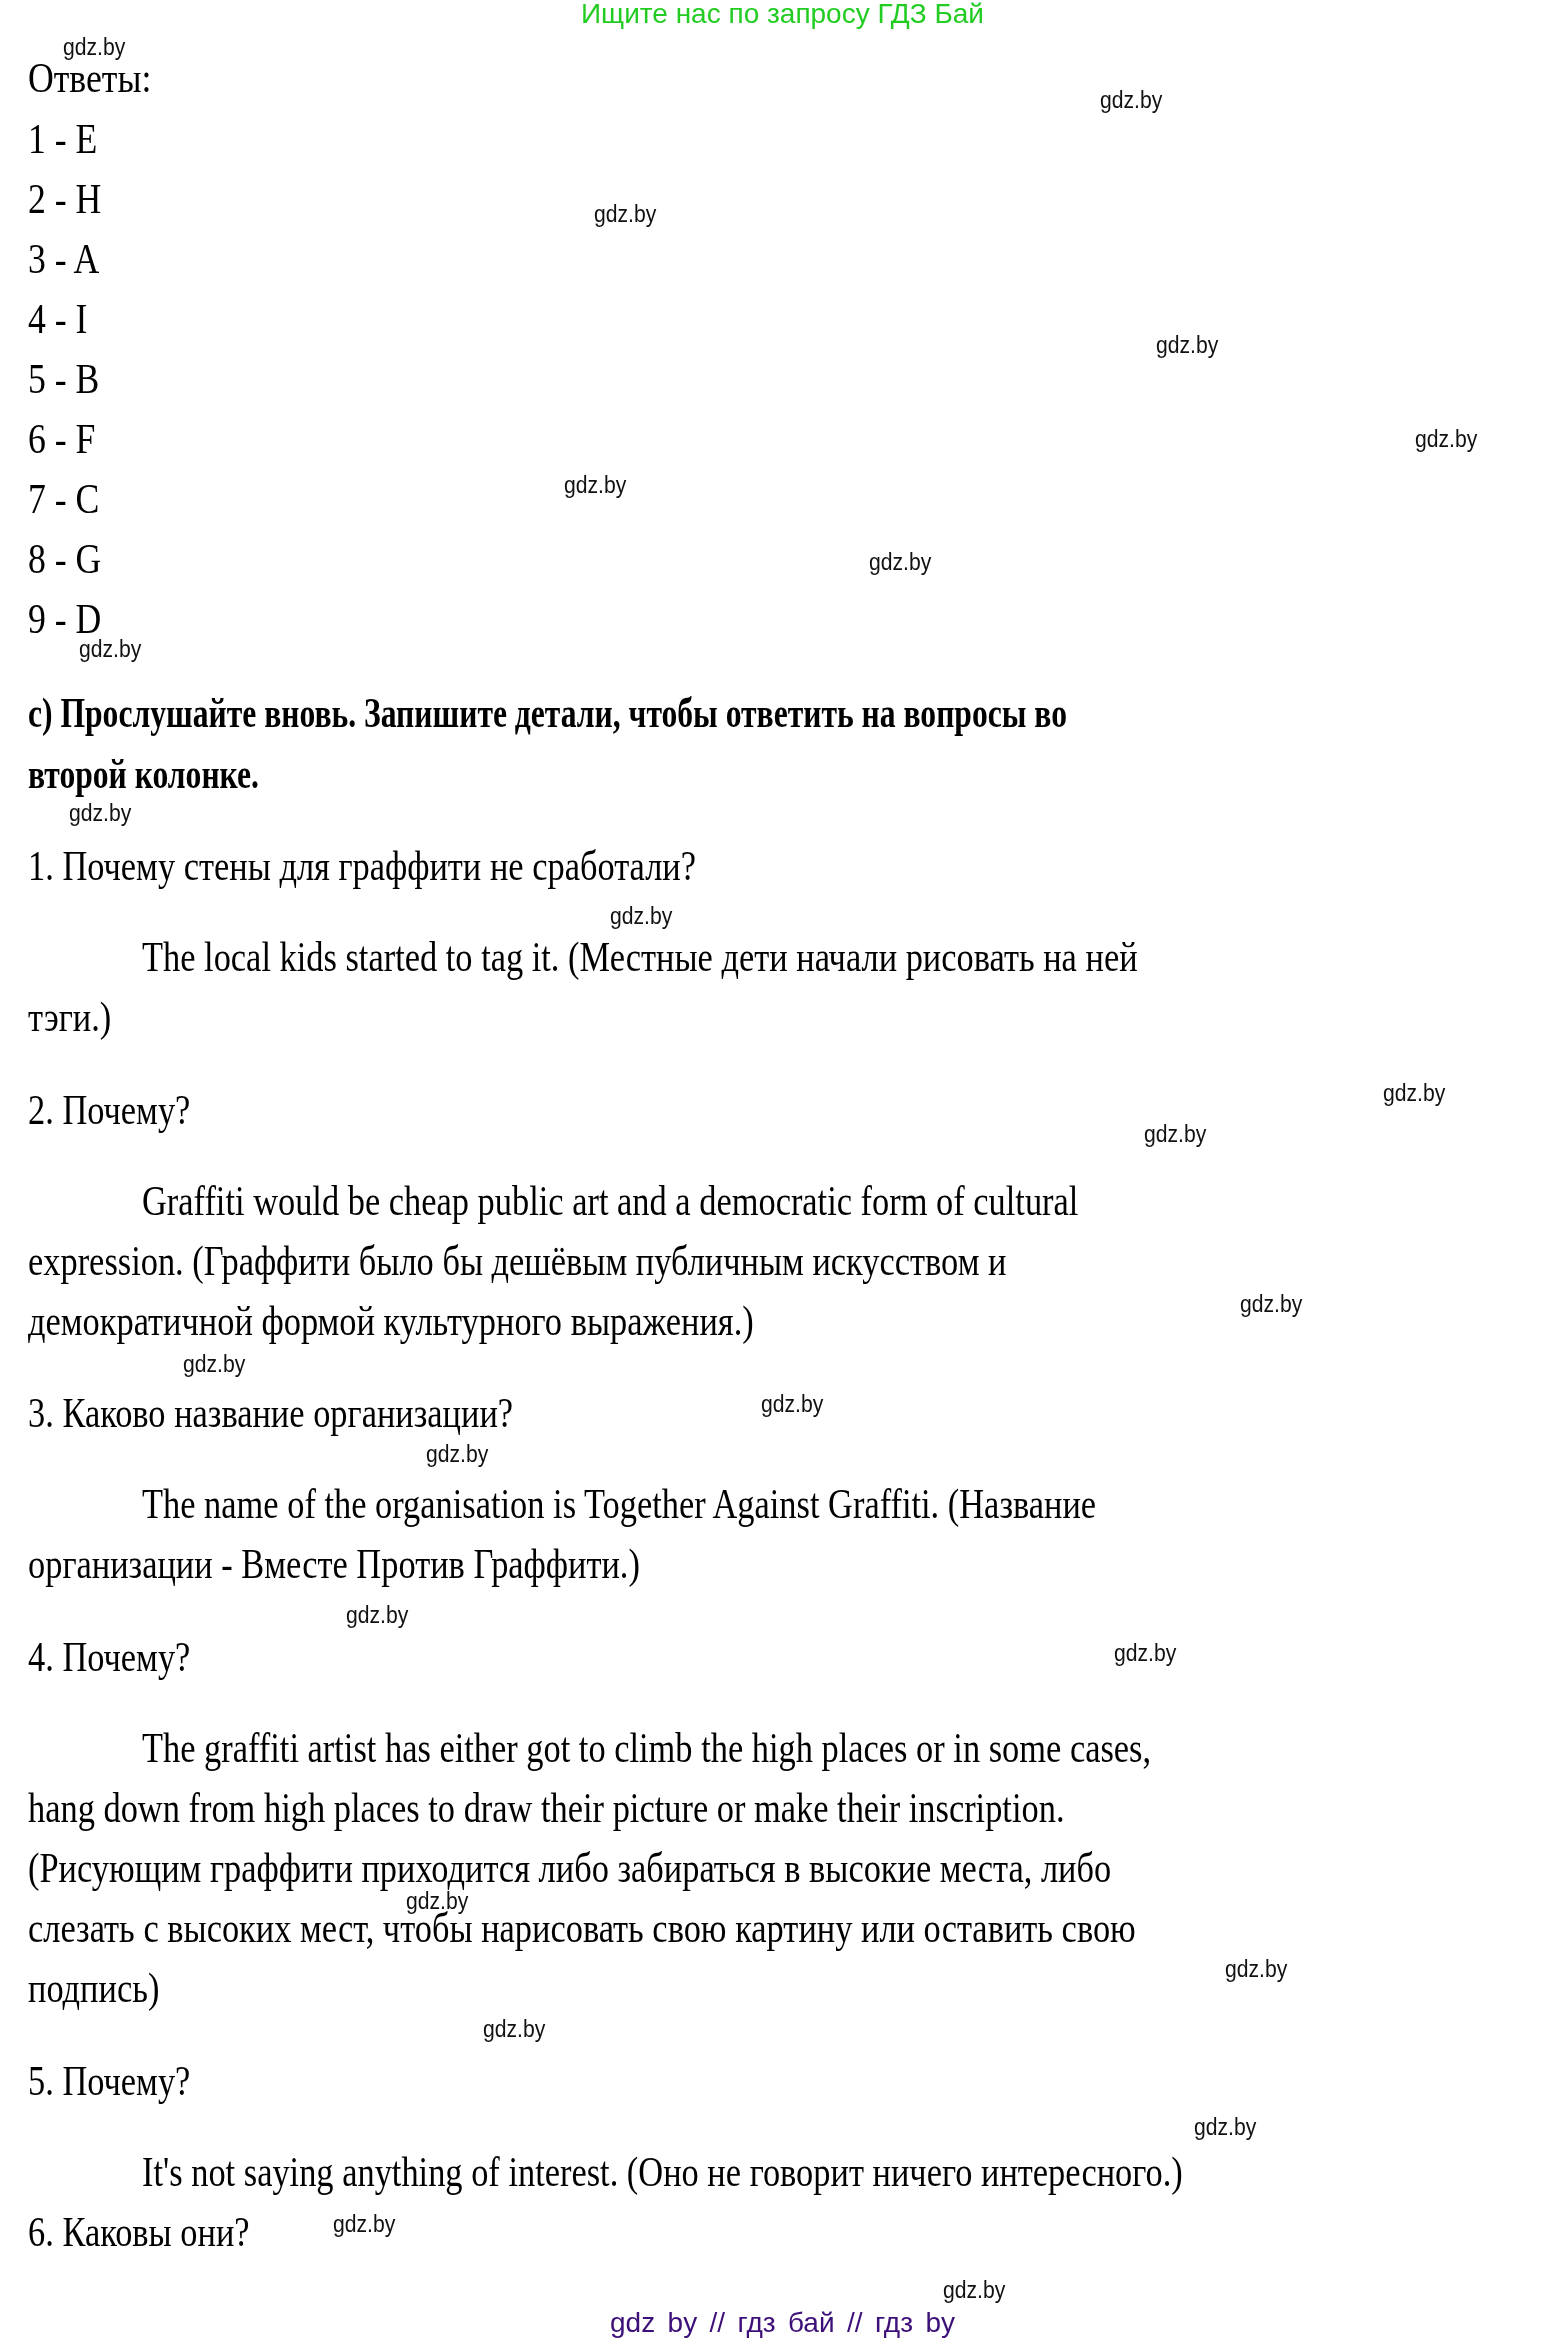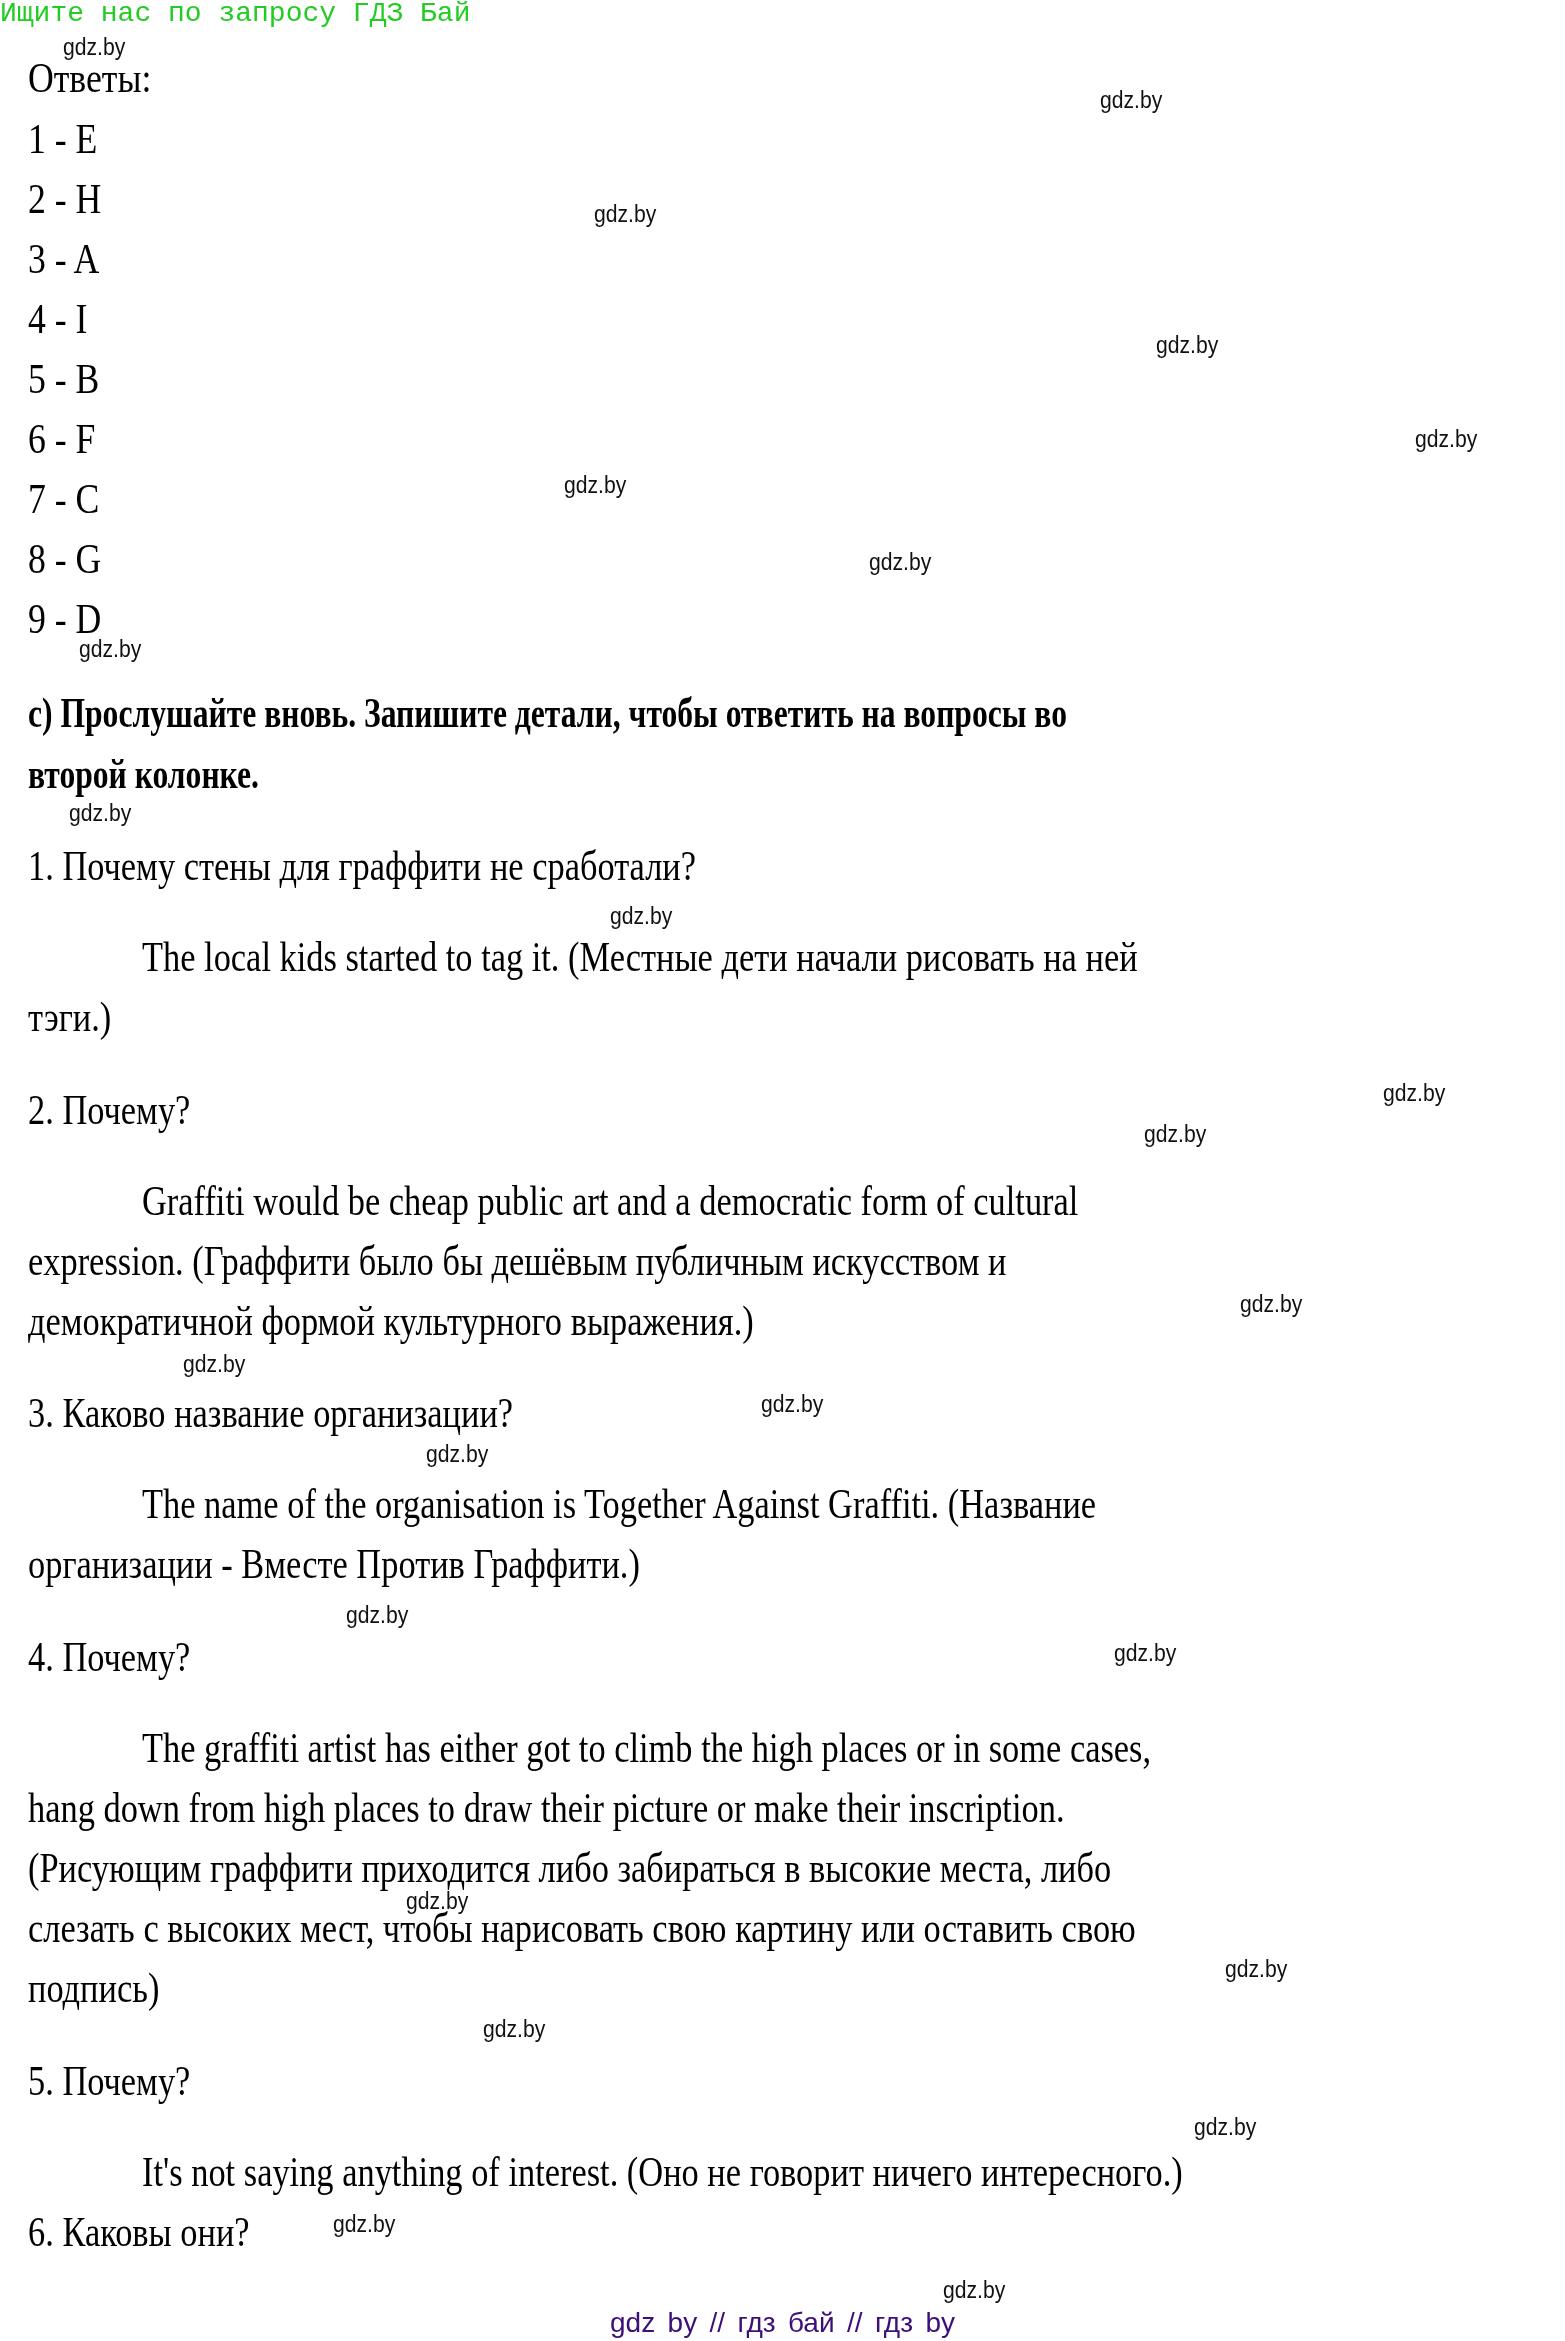--- a/index.html
+++ b/index.html
@@ -1,19 +1,19 @@
 <!DOCTYPE html>
 <html style="font-size:12.3px"><head>
 <meta charset="utf-8">
 <style>
   html, body { margin: 0; padding: 0; background: #ffffff; }
   body { width: 1565px; height: 2342px; position: relative; overflow: hidden; }
   .top-banner {
-    position: absolute; left: 0; width: 1565px; top: 0; text-align: left;
-    font-family: Liberation Mono, monospace; font-size: 28px; line-height: 28px;
+    position: absolute; left: 0; width: 1565px; top: 0; text-align: center;
+    font-family: Liberation Sans, sans-serif; font-size: 28px; line-height: 28px;
     color: #22cc22;
   }
   .bottom-banner {
     position: absolute; left: 0; width: 1565px; top: 2307px; text-align: center;
     font-family: "Liberation Sans", sans-serif; font-size: 28px; line-height: 31px;
     color: #3d0f78; word-spacing: 4.6px;
   }
   .wm {
     position: absolute; white-space: nowrap;
     font-family: "Liberation Sans", sans-serif; font-size: 23px; line-height: 23px;

